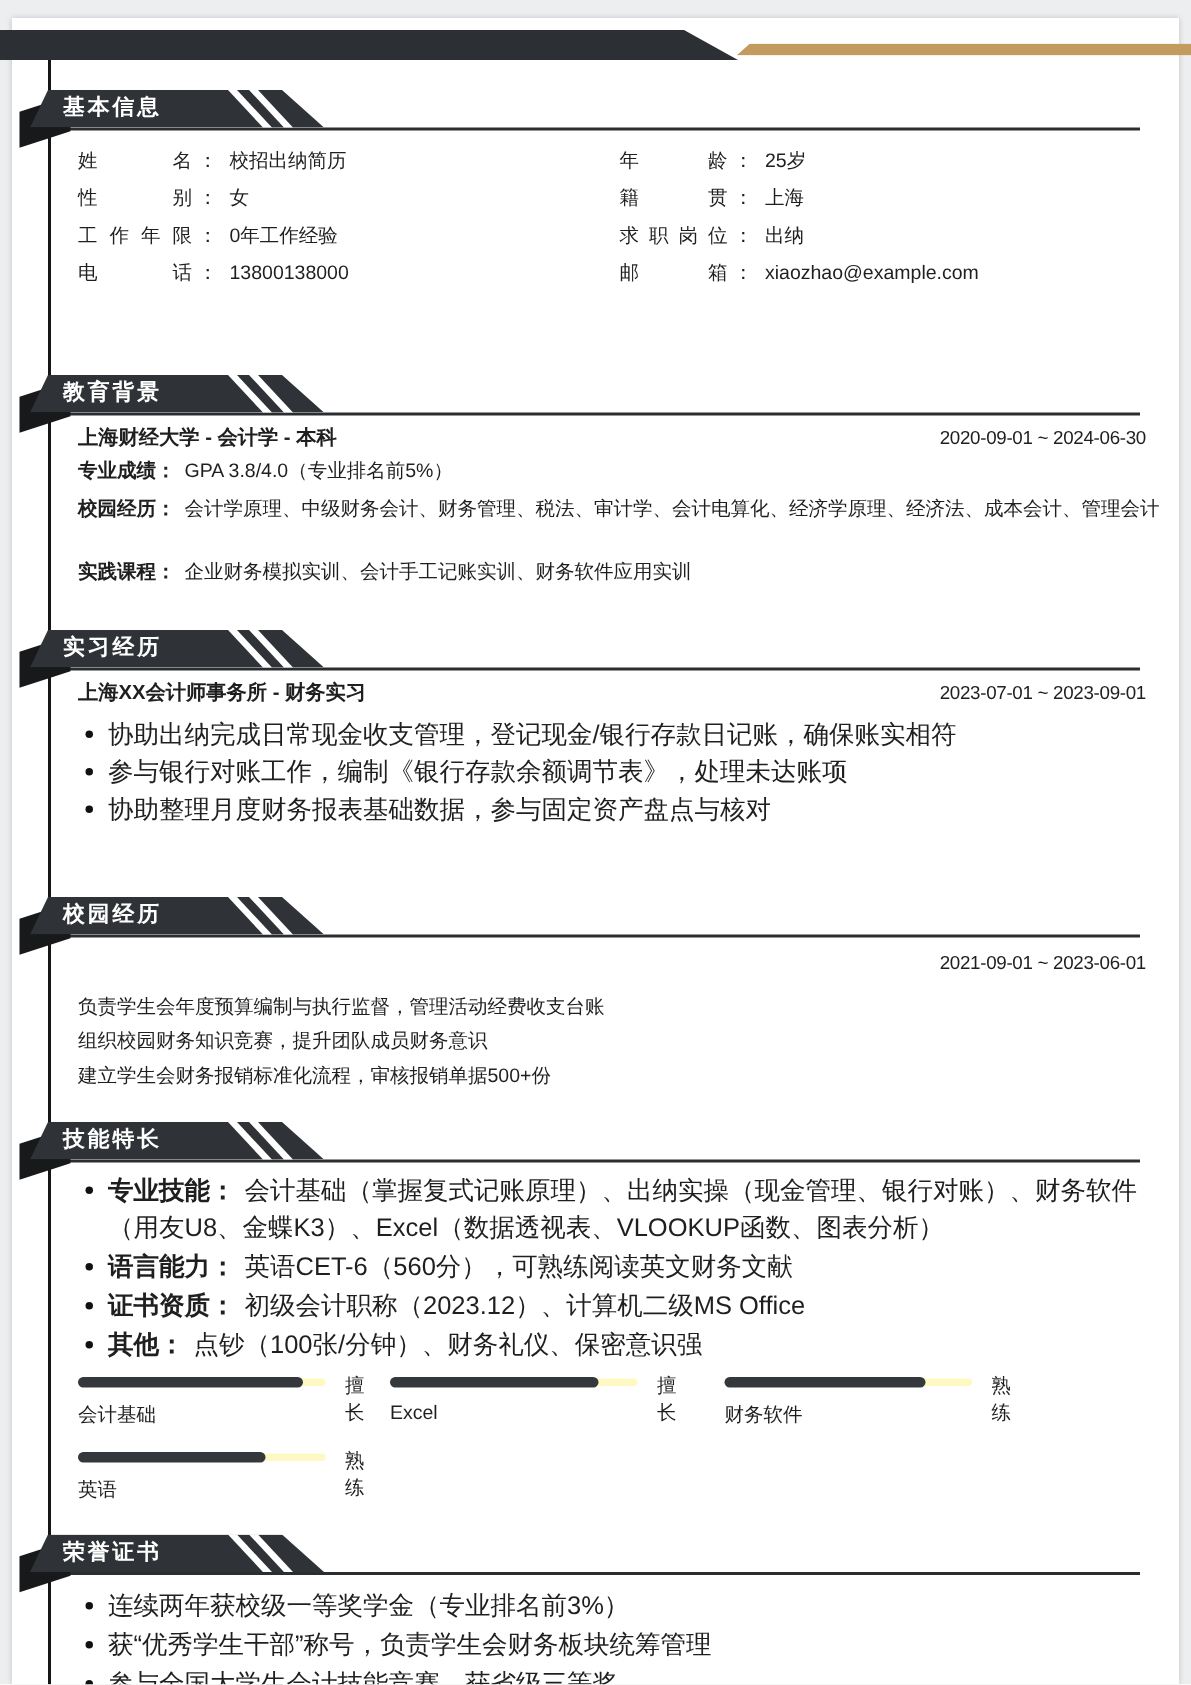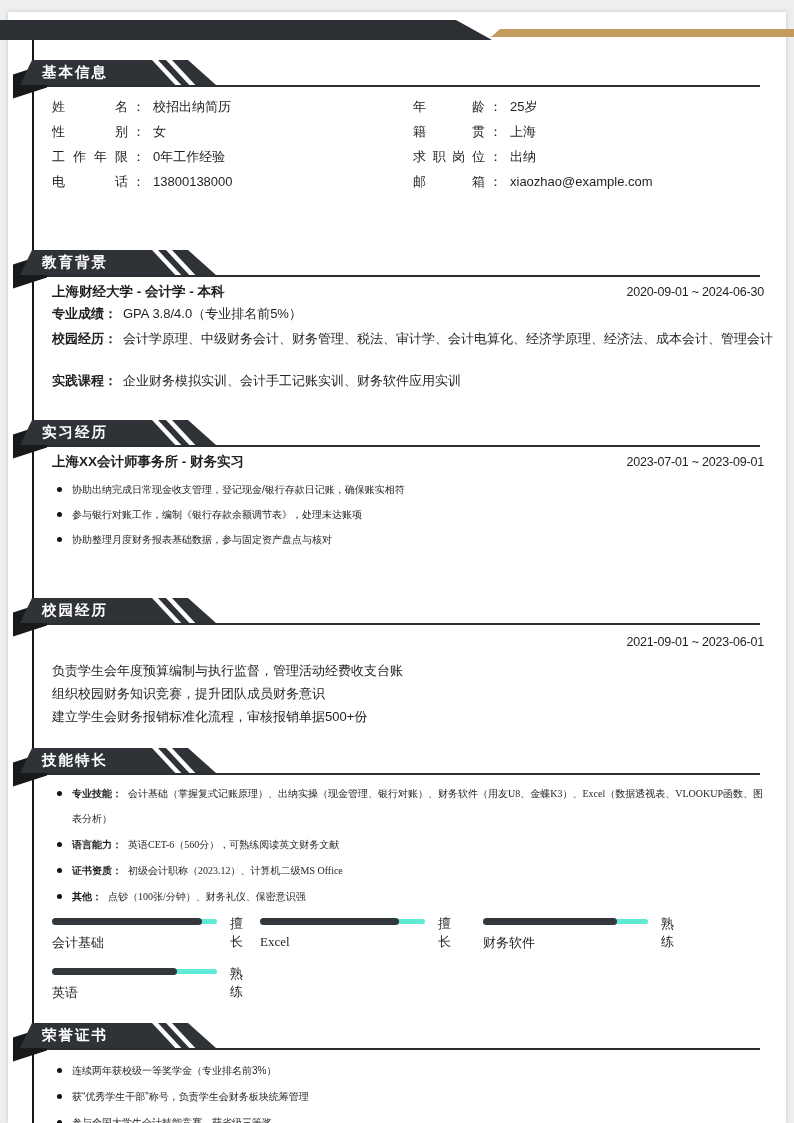--- a/index.html
+++ b/index.html
@@ -58,32 +58,32 @@
   
   .content { position:absolute; left:52px; width:712px; }
   .line-flex { display:flex; justify-content:space-between; align-items:baseline; }
   .entry-title { font-weight:bold; font-size:13.5px; white-space:nowrap; }
   .date { font-size:12.5px; letter-spacing:-0.2px; white-space:nowrap; }
   .detail-row { line-height:25px; font-size:13px; white-space:nowrap; }
   .detail-label { font-weight:bold; margin-right:6px; }
   .gap { height:17px; }
   ul.blist { list-style:none; margin:0; padding:0; }
   ul.blist li {
-    position:relative; padding-left:20px; font-size:10px; line-height:25px;
+    position:relative; padding-left:20px; font-size:17px; line-height:25px;
   }
   ul.blist li::before {
     content:''; position:absolute; left:5px; top:10px;
     width:5px; height:5px; border-radius:50%; background:#111;
   }
   ul.blist.wrap li { white-space:normal; margin-bottom:1px; }
   .plain-line { font-size:13px; line-height:23px; }
   
   .bars { position:absolute; left:0; top:0; width:794px; }
   .bar-group { position:absolute; width:230px; }
-  .bar-track { position:relative; margin-top:4px; width:165px; height:5px; background:#5eead4; border-radius:3px; }
+  .bar-track { position:relative; margin-top:4px; width:165px; height:5px; background:#fef9c3; border-radius:3px; }
   .bar-fill { position:absolute; left:0; top:-1px; height:7px; background:#34383c; border-radius:4px; }
   .bar-level { position:absolute; left:178px; top:-4px; font-size:13px; }
   .bar-name { margin-top:10px; font-size:13px; }
 </style>
 </head>
 <body>
 
 <div class="canvas">
   <div class="page"></div>
   <div class="topbar-dark"></div>
@@ -168,21 +168,21 @@
     <div class="content" style="top:37px;">
       <div class="line-flex" style="justify-content:flex-end; margin-bottom:10px;">
         <span class="date">2021-09-01 ~ 2023-06-01</span>
       </div>
       <div class="plain-line">负责学生会年度预算编制与执行监督，管理活动经费收支台账</div>
       <div class="plain-line">组织校园财务知识竞赛，提升团队成员财务意识</div>
       <div class="plain-line">建立学生会财务报销标准化流程，审核报销单据500+份</div>
     </div>
   </section>
 
-  <section class="sec" style="top:748px; height:260px;font-family:Liberation Serif, serif;">
+  <section class="sec" style="top:748px; height:260px;">
     <div class="banner">
       <div class="rule"></div>
       <div class="fold"></div>
       <div class="flag"></div>
       <div class="stripe s1"></div>
       <div class="stripe s2"></div>
       <span class="banner-title">技能特长</span>
     </div>
     <div class="content" style="top:33px;">
       <ul class="blist wrap">

